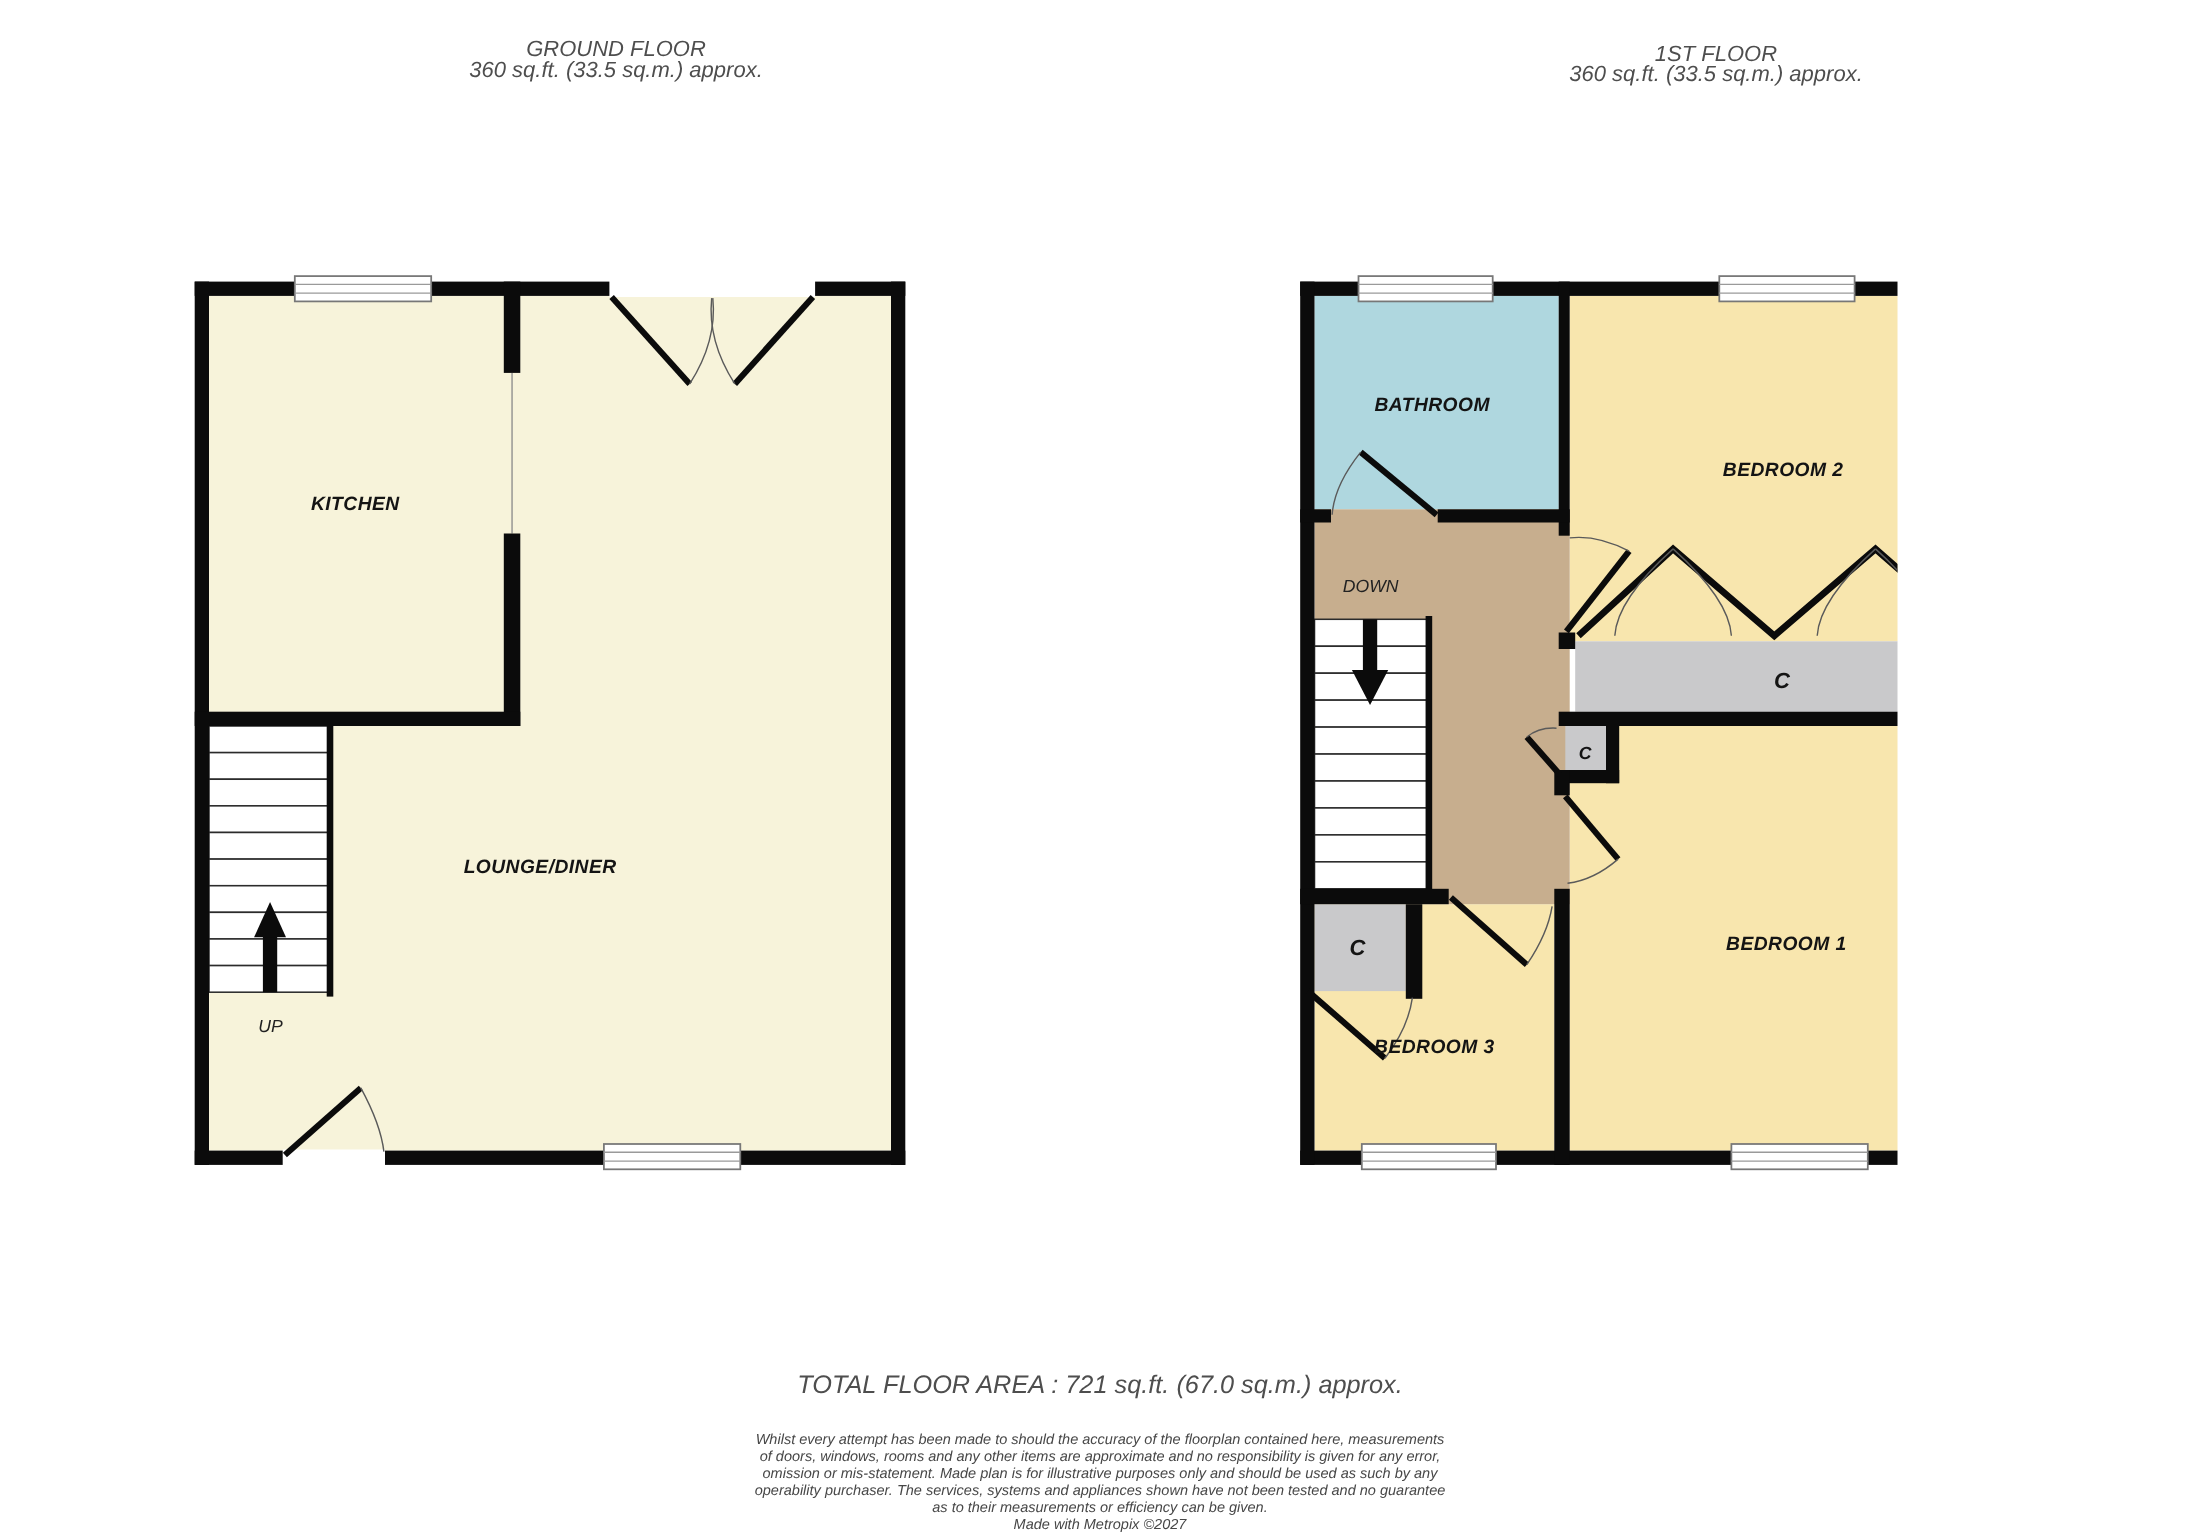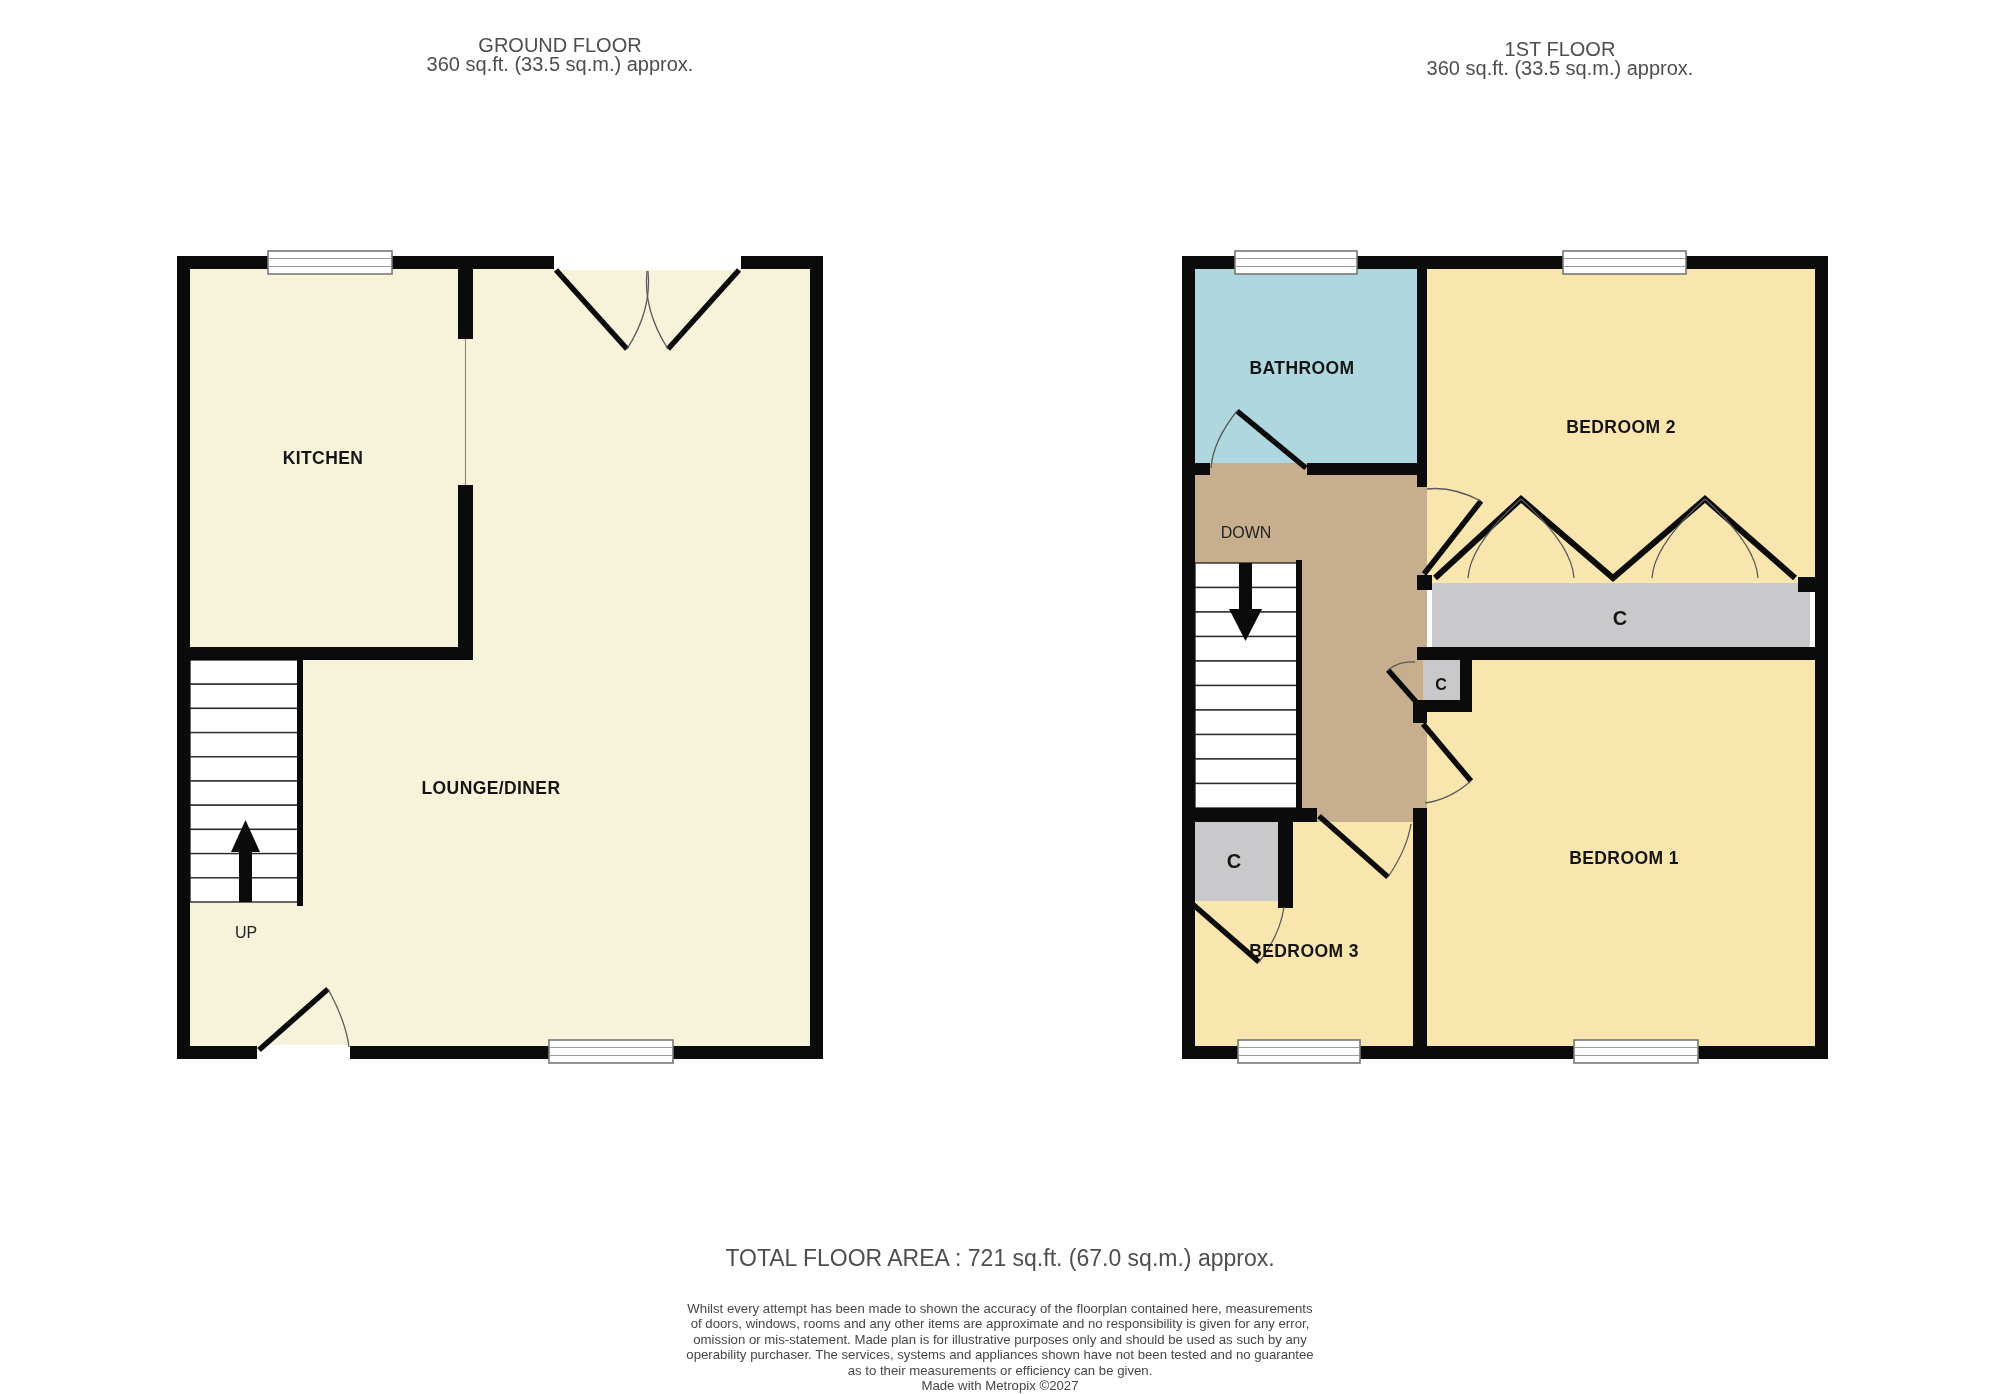--- a/index.html
+++ b/index.html
@@ -1,17 +1,17 @@
 <!DOCTYPE html>
 <html><head>
 <meta charset="utf-8">
 <style>
   html,body{margin:0;padding:0;background:#ffffff;}
-  #stage{position:relative;width:2000px;height:1394px;background:#ffffff;overflow:hidden;
-         font-family:"Liberation Sans",sans-serif;}
+  #stage{position:relative;width:1725px;height:1394px;background:#ffffff;overflow:hidden;
+         font-family:"Liberation Sans",sans-serif;font-style:italic;}
   svg{position:absolute;top:0;left:0;}
   .hdr{position:absolute;transform:translateX(-50%);text-align:center;
        font-size:20px;line-height:19px;color:#4e4e4e;white-space:nowrap;}
   .hdr div{margin:0 0 0 0;}
   .footer-total{position:absolute;left:1000px;top:1245px;transform:translateX(-50%);
        font-size:23px;color:#4e4e4e;white-space:nowrap;}
   .footer-disc{position:absolute;left:1000px;top:1301px;transform:translateX(-50%);
        font-size:13.2px;line-height:15.4px;color:#474747;text-align:center;white-space:nowrap;}
   .wall{fill:#0b0b0b;}
   .tread{fill:#ffffff;stroke:#2b2b2b;stroke-width:1.4;}
@@ -217,21 +217,21 @@
       <text class="room-label" x="1304" y="957">BEDROOM 3</text>
       <text class="dir-label" x="1246" y="538">DOWN</text>
       <text class="c-label" x="1620" y="625">C</text>
       <text class="c-label-sm" x="1441" y="690">C</text>
       <text class="c-label" x="1234" y="868">C</text>
     </g>
   </svg>
 
   <div class="footer-total">TOTAL FLOOR AREA : 721 sq.ft. (67.0 sq.m.) approx.</div>
   <div class="footer-disc">
-    <div>Whilst every attempt has been made to shown the accuracy of the floorplan contained here, measurements</div>
+    <div>Whilst every attempt has been made to should the accuracy of the floorplan contained here, measurements</div>
     <div>of doors, windows, rooms and any other items are approximate and no responsibility is given for any error,</div>
     <div>omission or mis-statement. Made plan is for illustrative purposes only and should be used as such by any</div>
     <div>operability purchaser. The services, systems and appliances shown have not been tested and no guarantee</div>
     <div>as to their measurements or efficiency can be given.</div>
     <div>Made with Metropix ©2027</div>
   </div>
 
 </div>
 
 </body></html>

